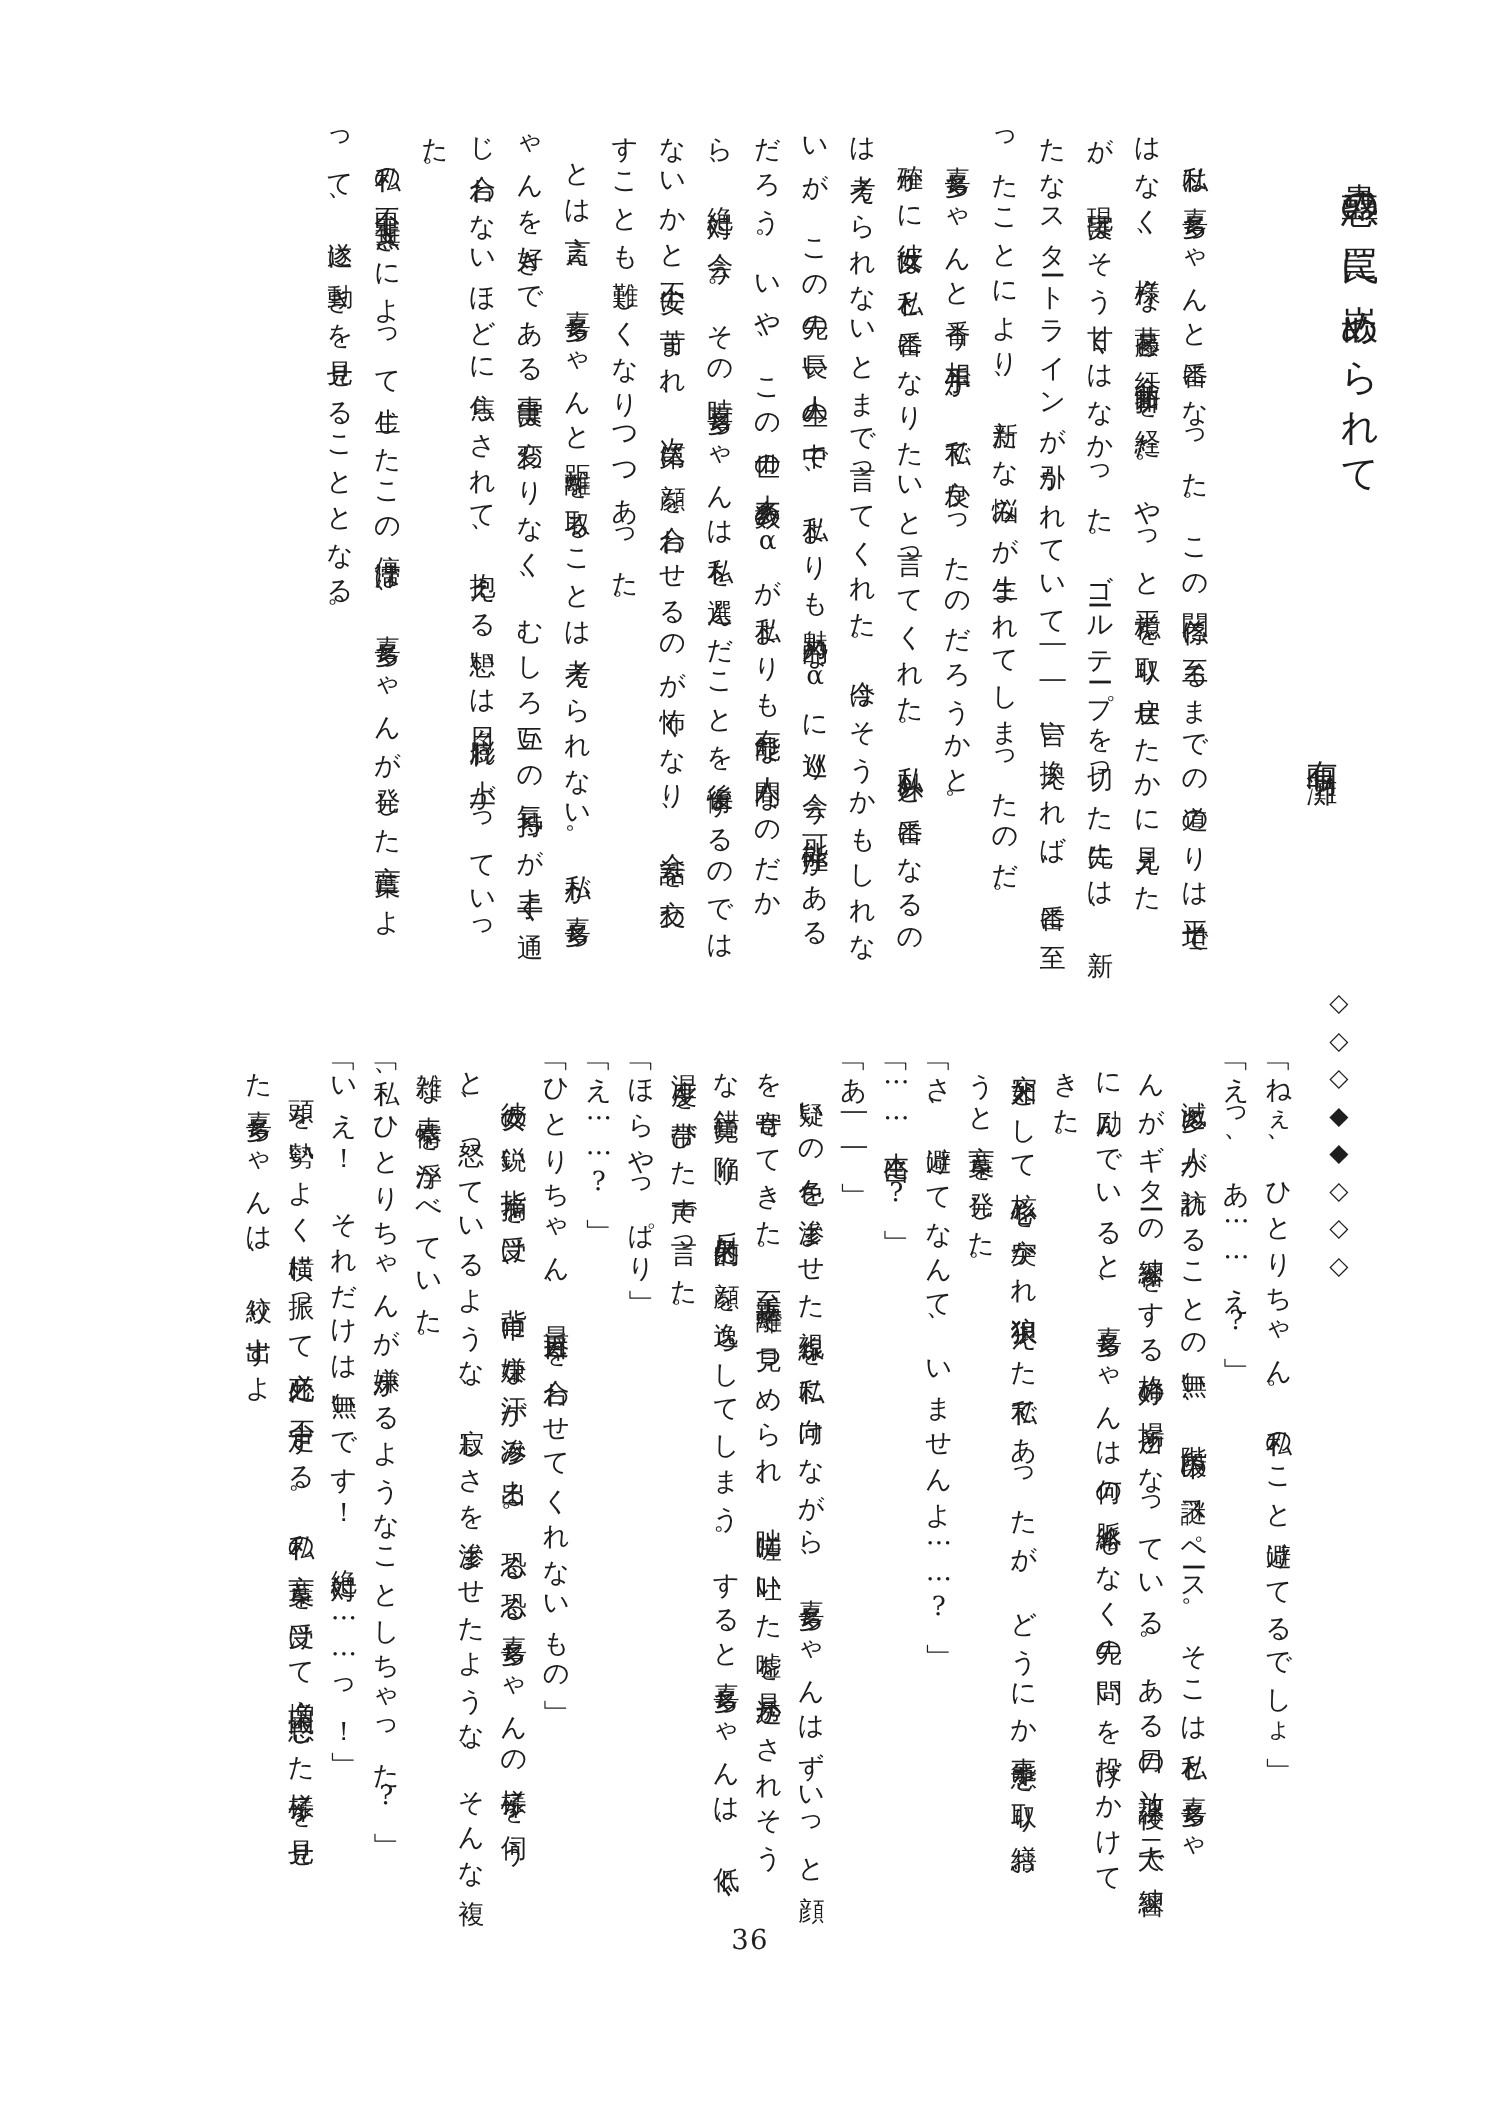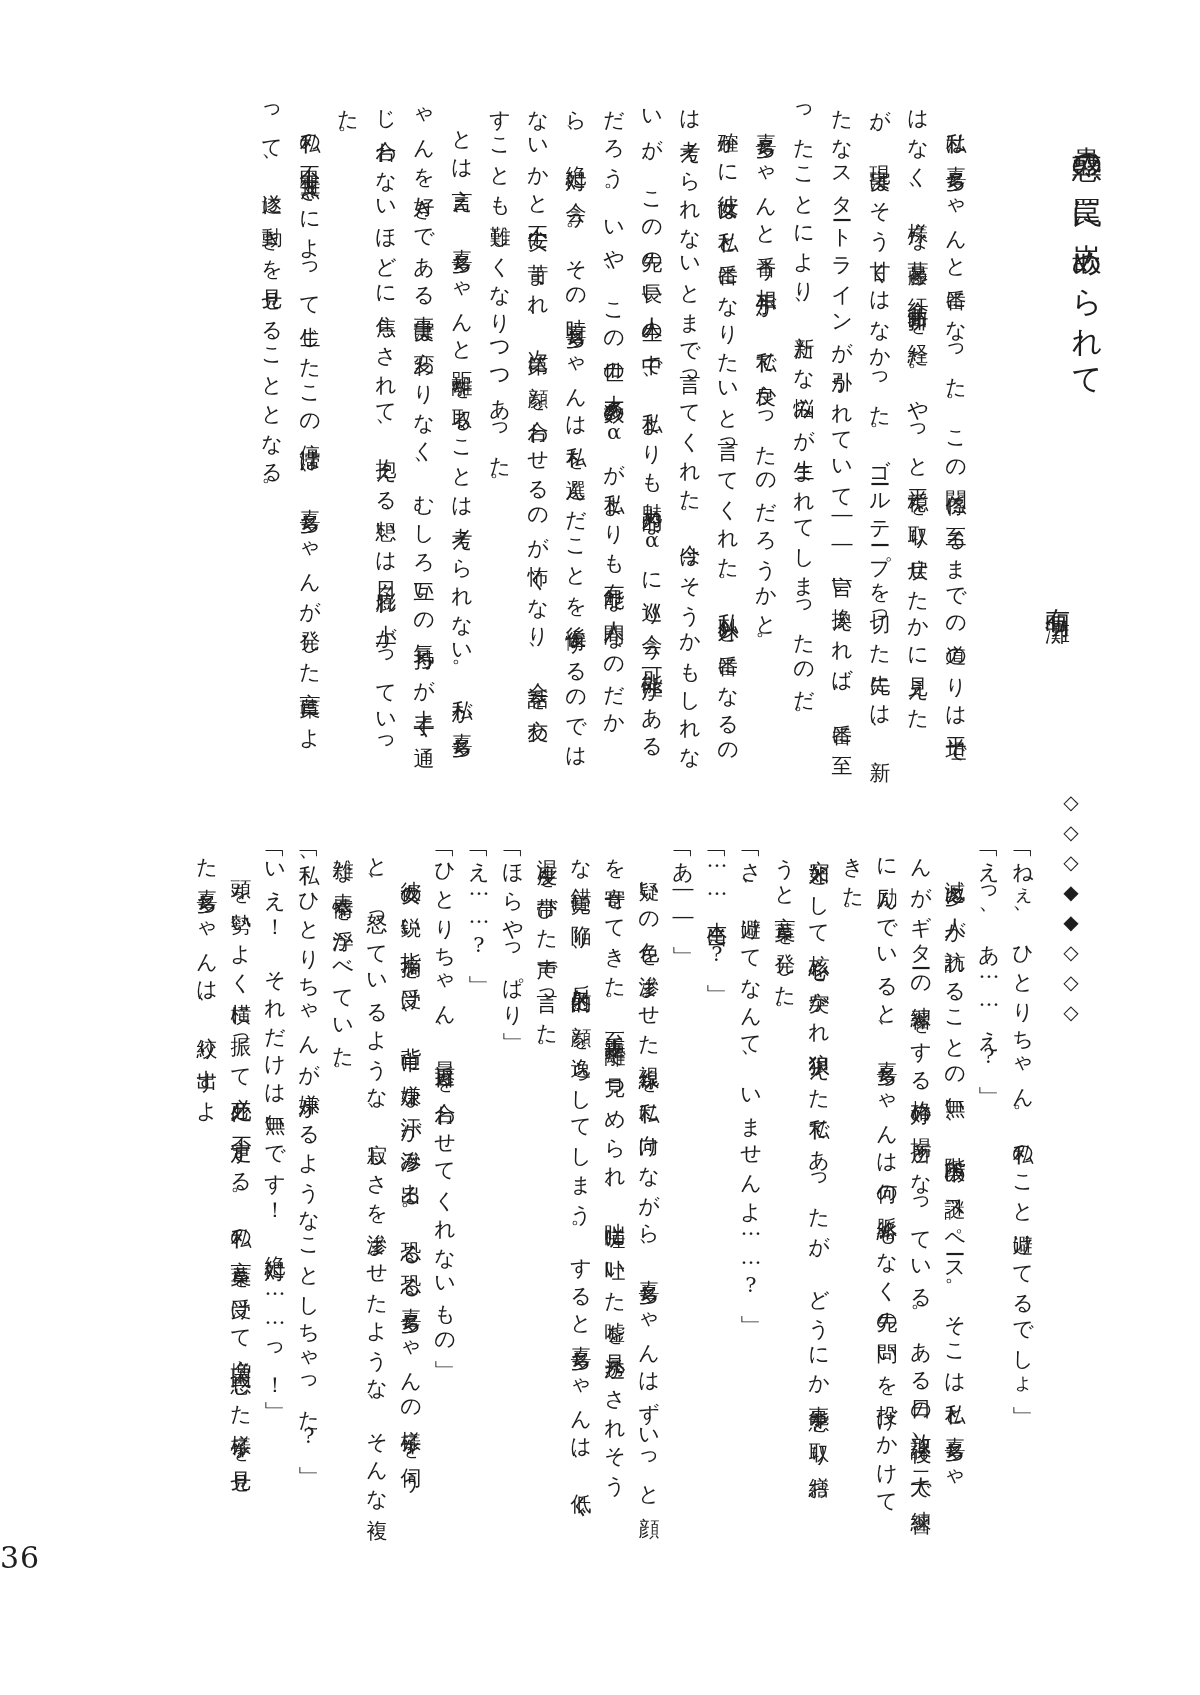--- a/index.html
+++ b/index.html
@@ -37,21 +37,21 @@
   .bottom-block {
     top:843px; right:160px; height:668px;
     font-size:21px; letter-spacing:4.5px; line-height:34px;
   }
   .divider {
     position:absolute; top:790px; right:117px;
     font-size:20px; letter-spacing:6px; white-space:nowrap;
   }
   .page-number {
     position:absolute; top:1540px; left:0; width:100%;
-    font-size:30px; letter-spacing:1px;
+    text-align:center; font-size:22px; letter-spacing:1px;
   }
 </style>
 </head>
 <body>
 
 <div class="page">
 
   <h1 class="title vtext">蠱惑の罠に嵌められて</h1>
 
   <div class="author vtext">有明灘</div>

